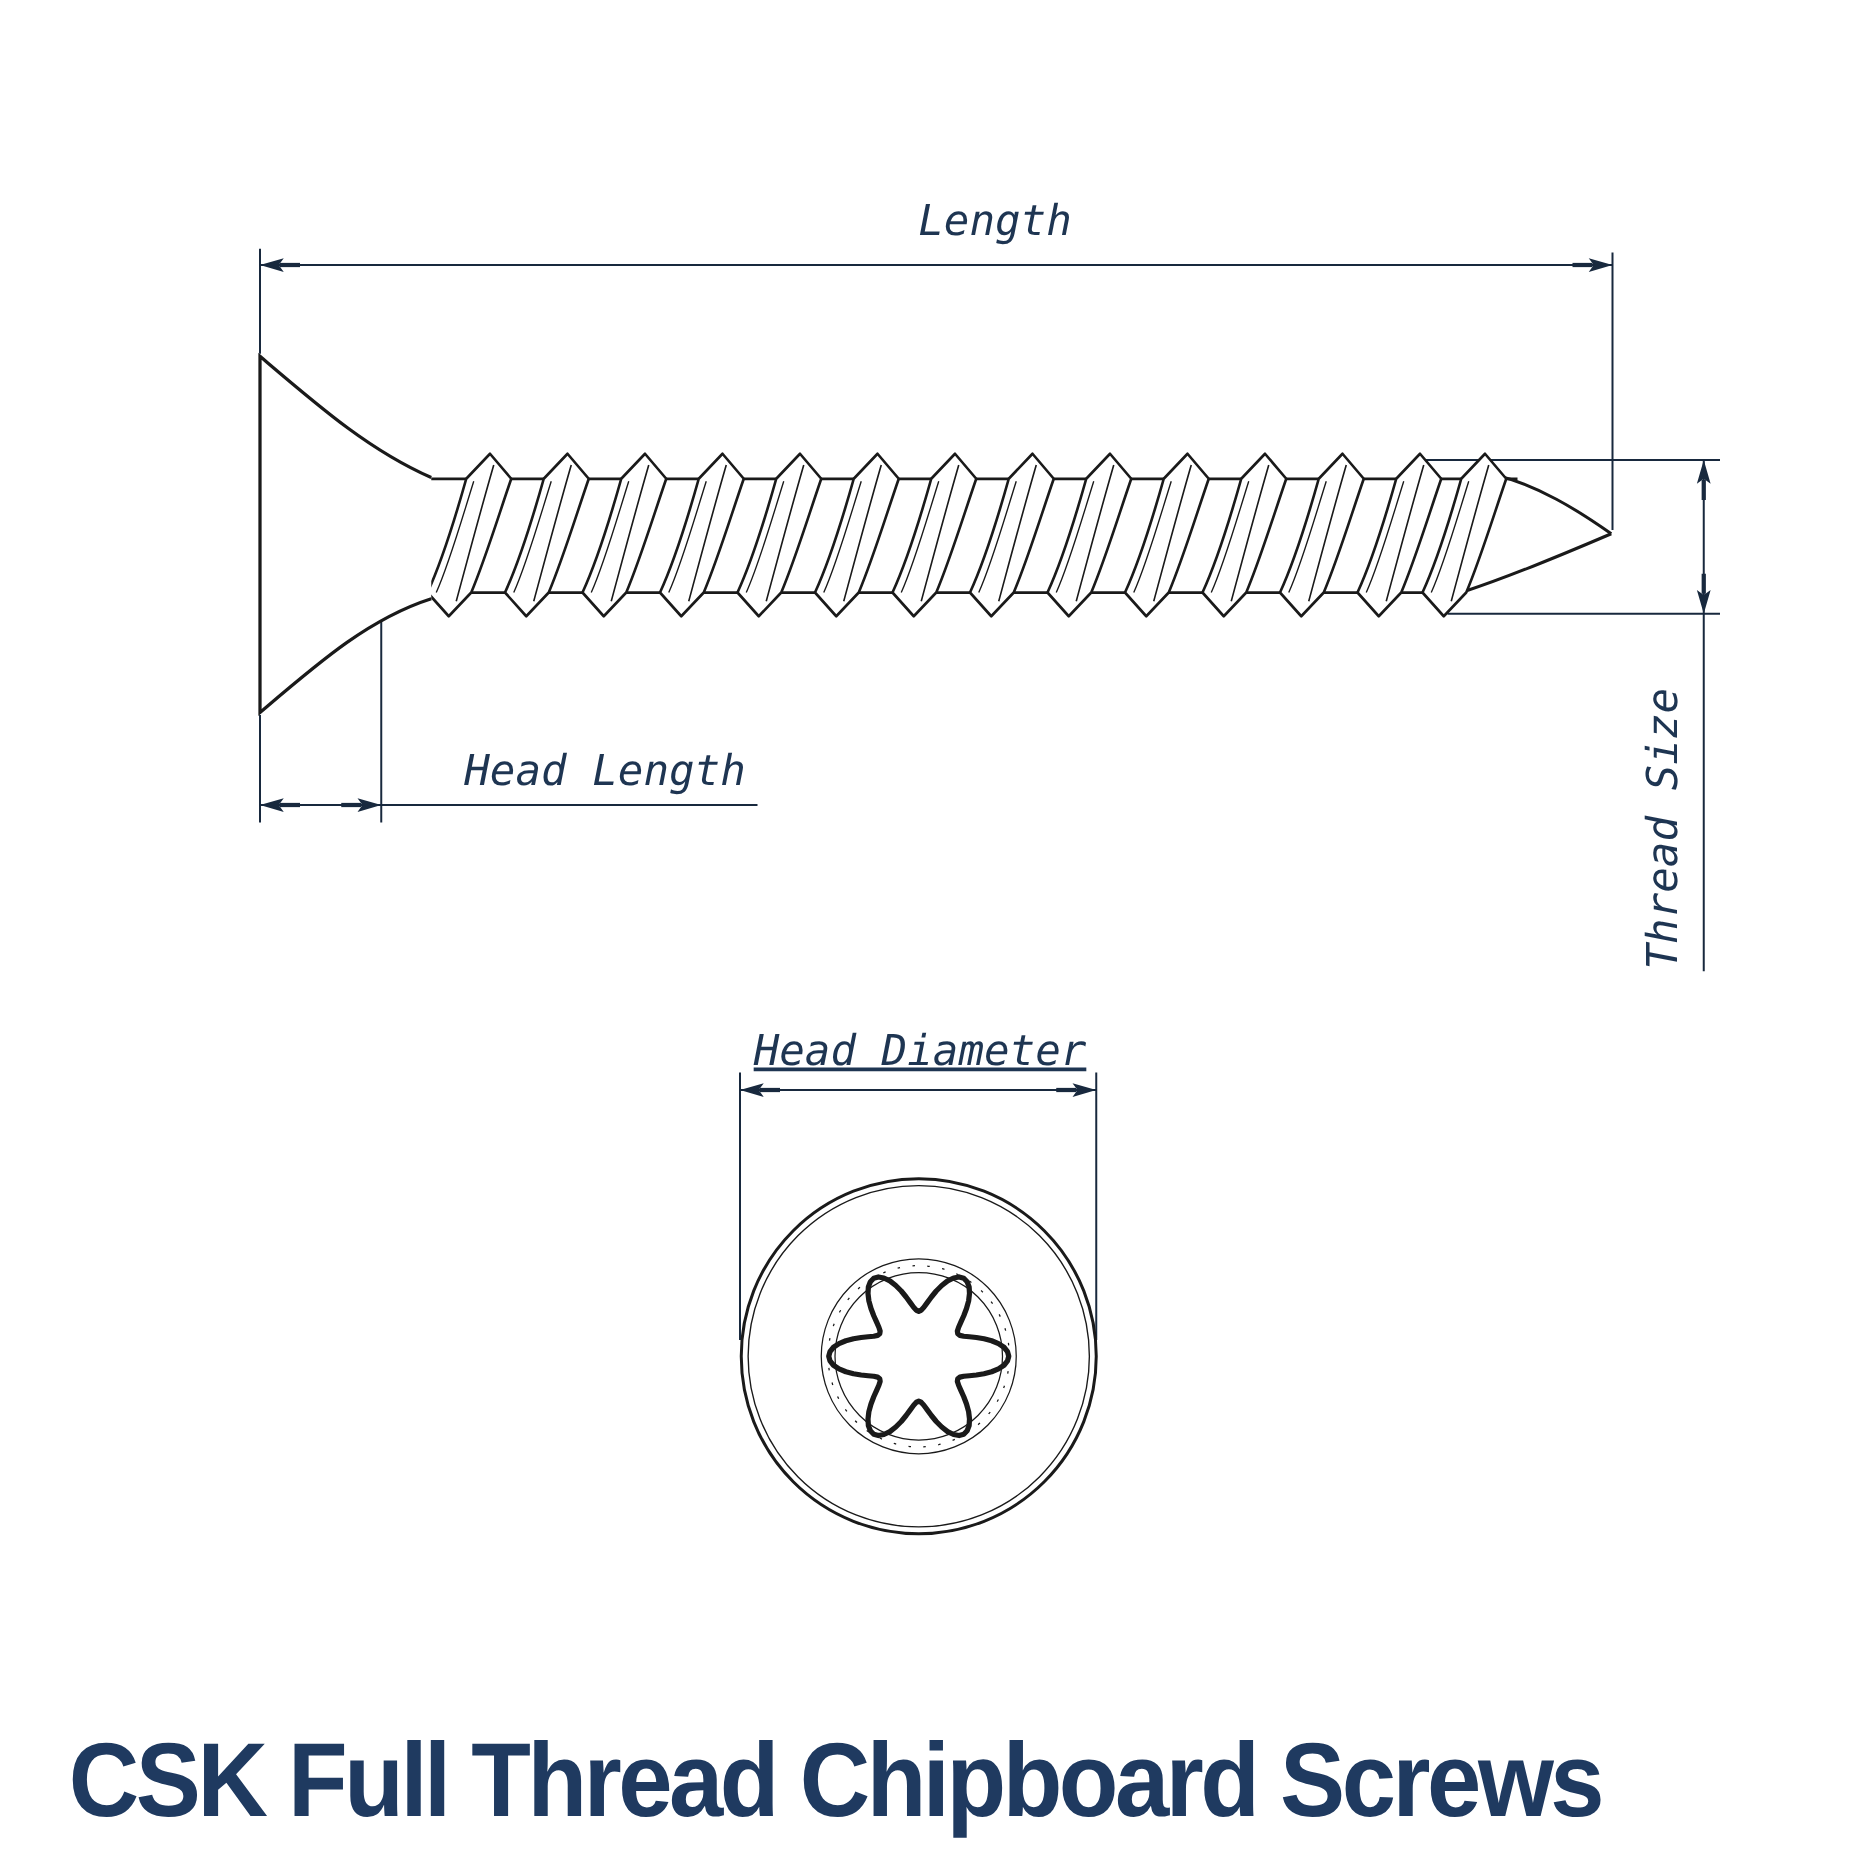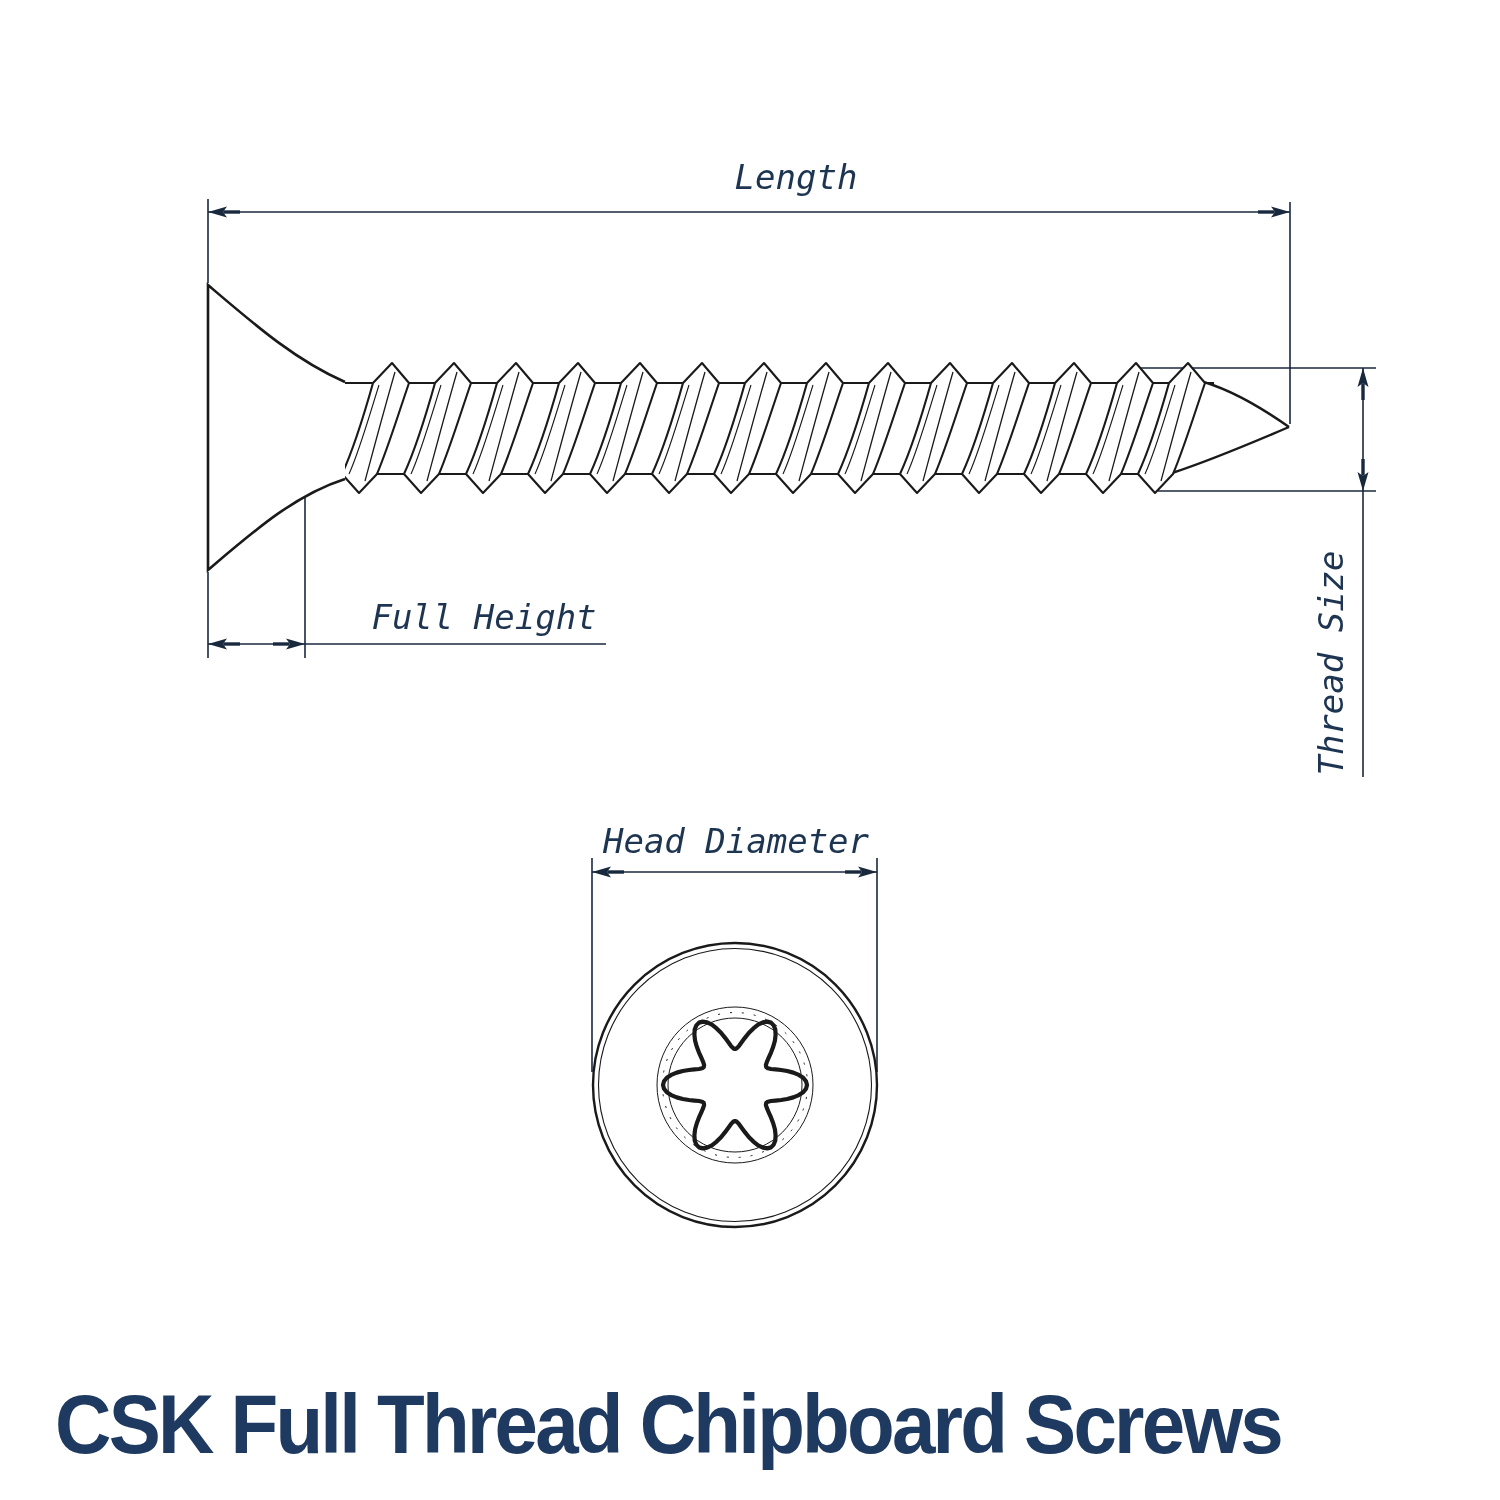--- a/index.html
+++ b/index.html
@@ -157,20 +157,20 @@
       <circle class="ink" cx="735" cy="1085" r="136.5" stroke-width="1.1"></circle>
       <circle class="ink" cx="735" cy="1085" r="78" stroke-width="1"></circle>
       <circle class="ink" cx="735" cy="1085" r="67" stroke-width="1"></circle>
       <circle class="ink" cx="735" cy="1085" r="72.5" stroke-width="1" stroke-dasharray="2 10"></circle>
       <path id="torx" class="ink" stroke-width="4.2" stroke-linejoin="round" d="M807.0,1085.0L806.0,1081.3L803.2,1077.8L798.8,1074.9L793.3,1072.6L787.2,1071.0L781.1,1070.0L775.5,1069.4L771.0,1069.0L767.9,1068.3L766.2,1067.0L765.9,1064.9L766.9,1061.8L768.7,1057.7L771.0,1052.6L773.2,1046.8L774.9,1040.7L775.6,1034.8L775.3,1029.5L773.7,1025.4L771.0,1022.6L767.3,1021.6L762.9,1022.4L758.1,1024.7L753.4,1028.4L749.0,1032.8L745.1,1037.6L741.8,1042.1L739.1,1045.8L736.9,1048.2L735.0,1049.0L733.1,1048.2L730.9,1045.8L728.2,1042.1L724.9,1037.6L721.0,1032.8L716.6,1028.4L711.9,1024.7L707.1,1022.4L702.7,1021.6L699.0,1022.6L696.3,1025.4L694.7,1029.5L694.4,1034.8L695.1,1040.7L696.8,1046.8L699.0,1052.6L701.3,1057.7L703.1,1061.8L704.1,1064.9L703.8,1067.0L702.1,1068.3L699.0,1069.0L694.5,1069.4L688.9,1070.0L682.8,1071.0L676.7,1072.6L671.2,1074.9L666.8,1077.8L664.0,1081.3L663.0,1085.0L664.0,1088.7L666.8,1092.2L671.2,1095.1L676.7,1097.4L682.8,1099.0L688.9,1100.0L694.5,1100.6L699.0,1101.0L702.1,1101.7L703.8,1103.0L704.1,1105.1L703.1,1108.2L701.3,1112.3L699.0,1117.4L696.8,1123.2L695.1,1129.3L694.4,1135.2L694.7,1140.5L696.3,1144.6L699.0,1147.4L702.7,1148.4L707.1,1147.6L711.9,1145.3L716.6,1141.6L721.0,1137.2L724.9,1132.4L728.2,1127.9L730.9,1124.2L733.1,1121.8L735.0,1121.0L736.9,1121.8L739.1,1124.2L741.8,1127.9L745.1,1132.4L749.0,1137.2L753.4,1141.6L758.1,1145.3L762.9,1147.6L767.3,1148.4L771.0,1147.4L773.7,1144.6L775.3,1140.5L775.6,1135.2L774.9,1129.3L773.2,1123.2L771.0,1117.4L768.7,1112.3L766.9,1108.2L765.9,1105.1L766.2,1103.0L767.9,1101.7L771.0,1101.0L775.5,1100.6L781.1,1100.0L787.2,1099.0L793.3,1097.4L798.8,1095.1L803.2,1092.2L806.0,1088.7L807.0,1085.0Z"></path>
     </g>
   </svg>
 
   <div class="lbl center" style="left:748px;top:157px;margin-left:48px;">Length</div>
 
-  <div class="lbl center" style="left:484px;top:597px;">Full Height</div>
+  <div class="lbl center" style="left:484px;top:597px;">Head Length</div>
 
   <div class="lbl" id="thread-size-label" style="left:1331px;top:663px;">Thread Size</div>
 
-  <div class="lbl center" style="left:736px;top:821px;">Head Diameter</div>
+  <div class="lbl center" style="left:736px;top:821px;text-decoration:underline;">Head Diameter</div>
 
   <div id="title">CSK Full Thread Chipboard Screws</div>
 </div>
 
 </body></html>

